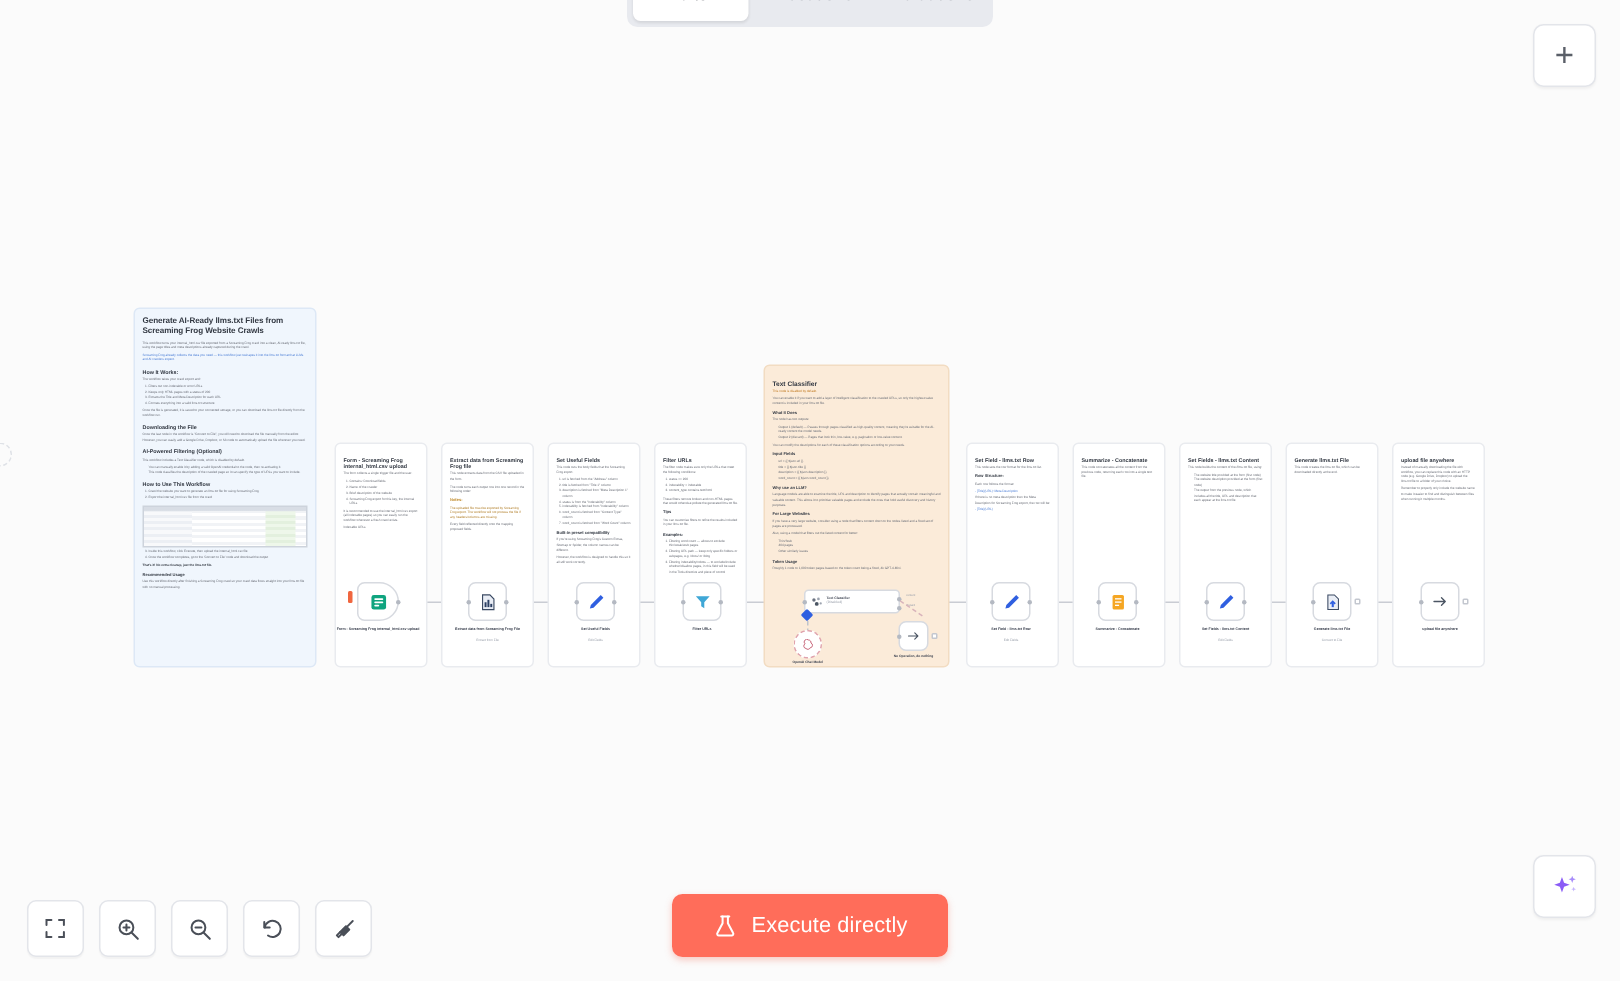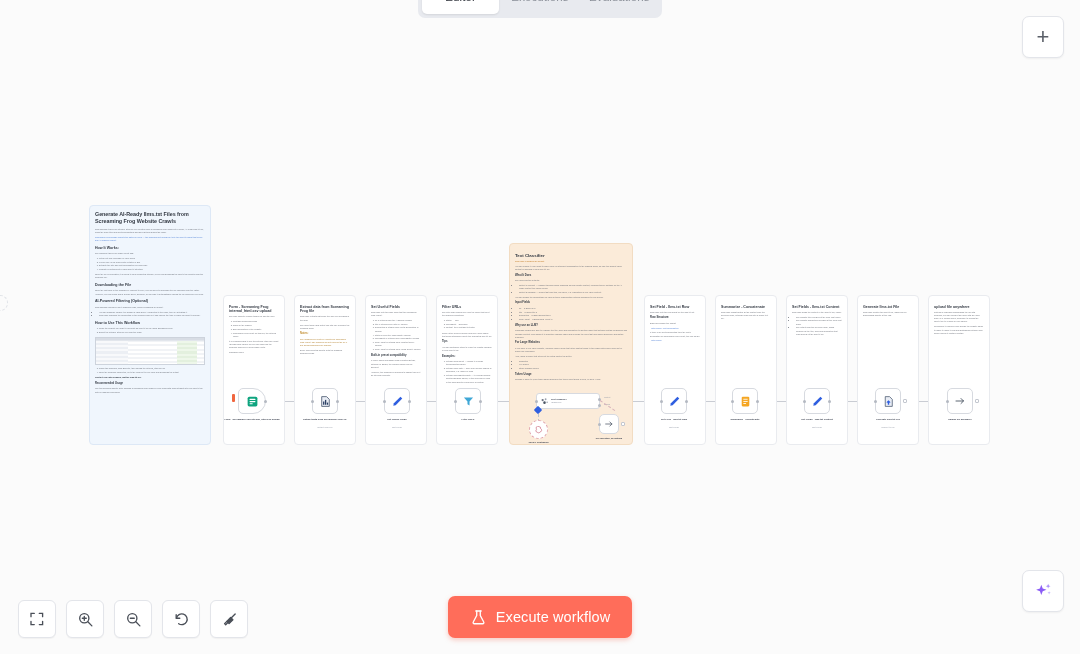--- a/index.html
+++ b/index.html
@@ -537,16 +537,16 @@
     </div>
   </div>
 
   <div class="execute-btn" style="background:#FF6D5A">
     <span>
       <svg width="17" height="17" viewBox="0 0 24 24" fill="none" stroke="#fff" stroke-width="1.9" stroke-linecap="round" stroke-linejoin="round">
         <path d="M9.5 2.8v6.4L4.6 18.4a1.6 1.6 0 001.4 2.4h12a1.6 1.6 0 001.4-2.4l-4.9-9.2V2.8"></path>
         <path d="M8.2 2.8h7.6"></path>
       </svg>
     </span>
-    <span>Execute workflow</span>
+    <span>Execute directly</span>
   </div>
 
 </div>
 
 </body></html>

